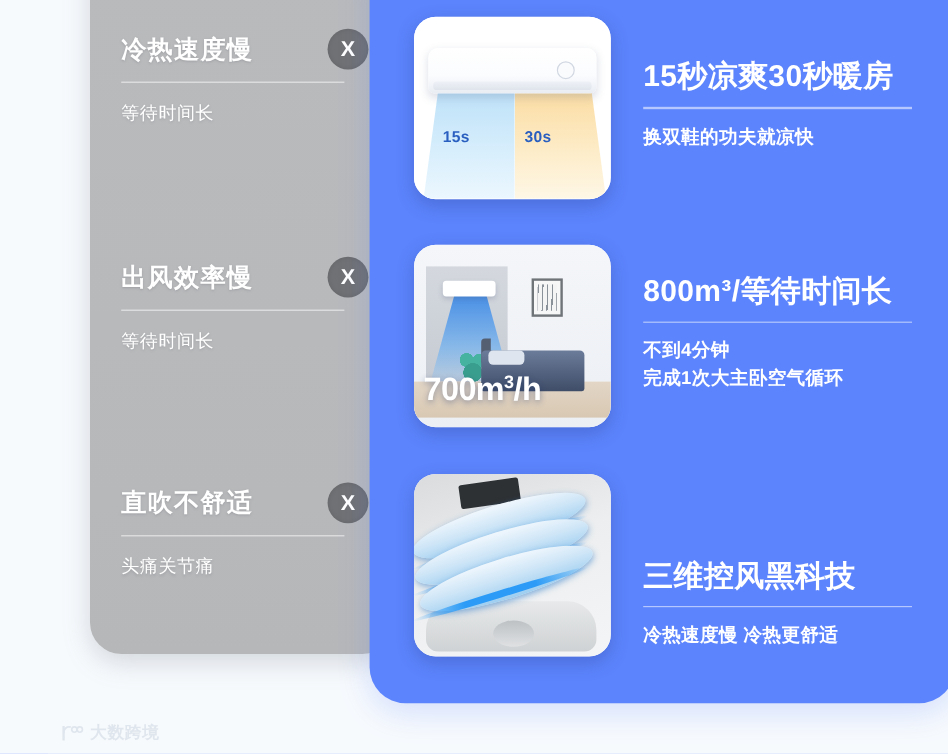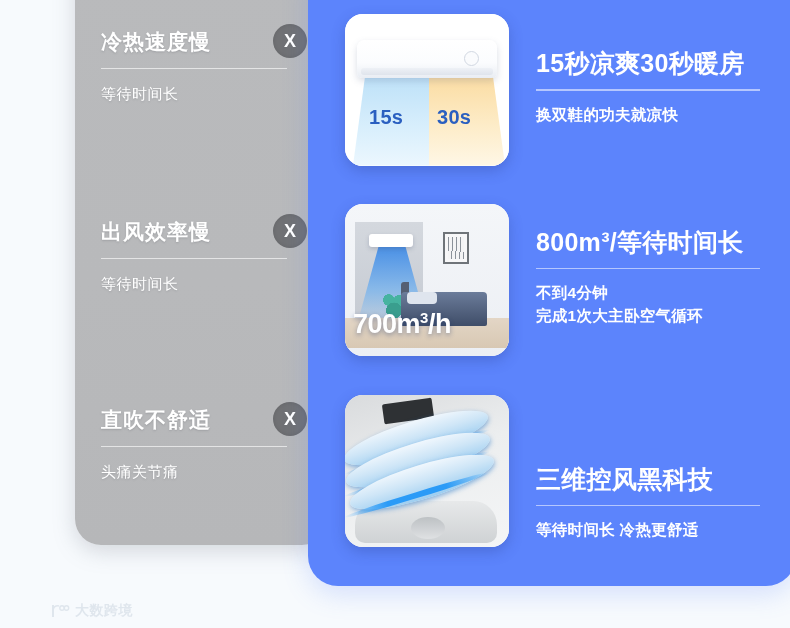--- a/index.html
+++ b/index.html
@@ -164,21 +164,21 @@
   }
   .t1-unit:after {
     content:""; position:absolute; left:4px; right:4px; bottom:3px; height:7px;
     background: linear-gradient(180deg,#eef1f6,#dfe4ec); border-radius: 3px;
   }
   .t1-knob {
     position: absolute; right: 18px; top: 11px; width: 15px; height: 15px;
     border-radius: 50%; border: 1.4px solid #d2d8e2; background:#fafbfd;
   }
   .t1-lbl {
-    position: absolute; top: 92px; font-size: 20px; font-weight: bold;
+    position: absolute; top: 92px; font-size: 13px; font-weight: bold;
     color: #2a5fc0; letter-spacing: 0.3px;
   }
   .t1-lbl.cool { left: 24px; }
   .t1-lbl.warm { left: 92px; }
 
   
   .t2-bg { position:absolute; inset:0; background: linear-gradient(180deg,#f4f6f9 0%, #eceff4 100%); }
   .t2-wall { position:absolute; left:10px; top:18px; width:68px; height:96px;
              background: linear-gradient(180deg,#d4d8de,#c6cbd3); }
   .t2-floor { position:absolute; left:0; bottom:8px; width:164px; height:30px;
@@ -343,21 +343,21 @@
         <div class="t3-ring a"></div>
         <div class="t3-glow g1"></div>
         <div class="t3-ring b"></div>
         <div class="t3-glow g2"></div>
         <div class="t3-ring c"></div>
         <div class="t3-glow g3"></div>
       </div>
       <div class="feature-text">
         <div class="feature-title">三维控风黑科技</div>
         <div class="feature-rule"></div>
-        <div class="feature-sub">等待时间长 冷热更舒适</div>
+        <div class="feature-sub">冷热速度慢 冷热更舒适</div>
       </div>
     </div>
 
   </div>
 
   <div id="watermark">
     <span class="wm-logo">
       <svg width="20" height="16" viewBox="0 0 20 16" aria-hidden="true">
         <path d="M3 2 L3 14" stroke="#c9d3de" stroke-width="2" fill="none"></path>
         <path d="M3 8 C3 4, 6 2, 9 3" stroke="#c9d3de" stroke-width="1.6" fill="none"></path>

